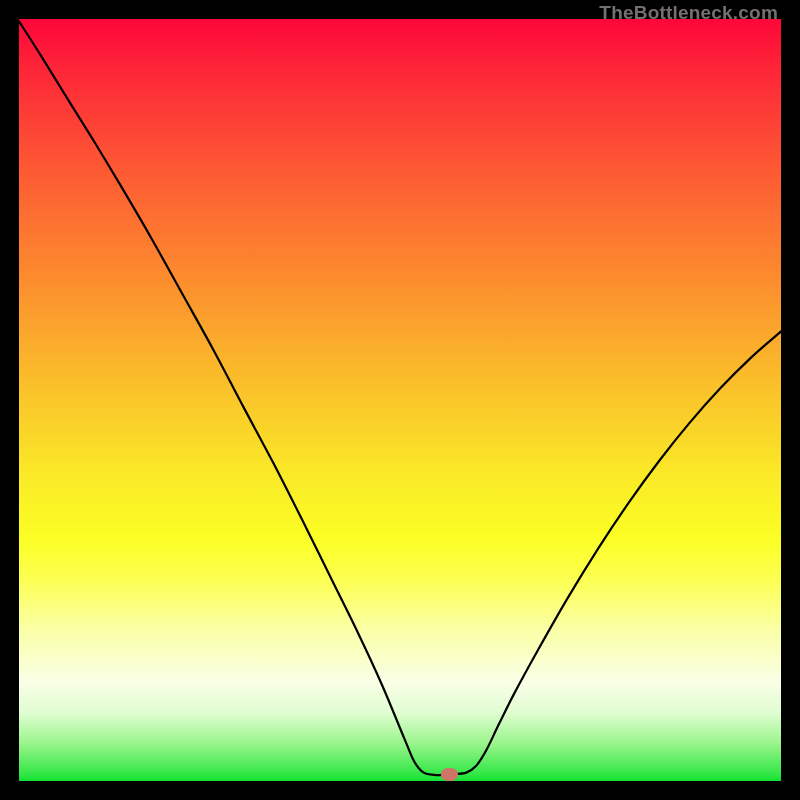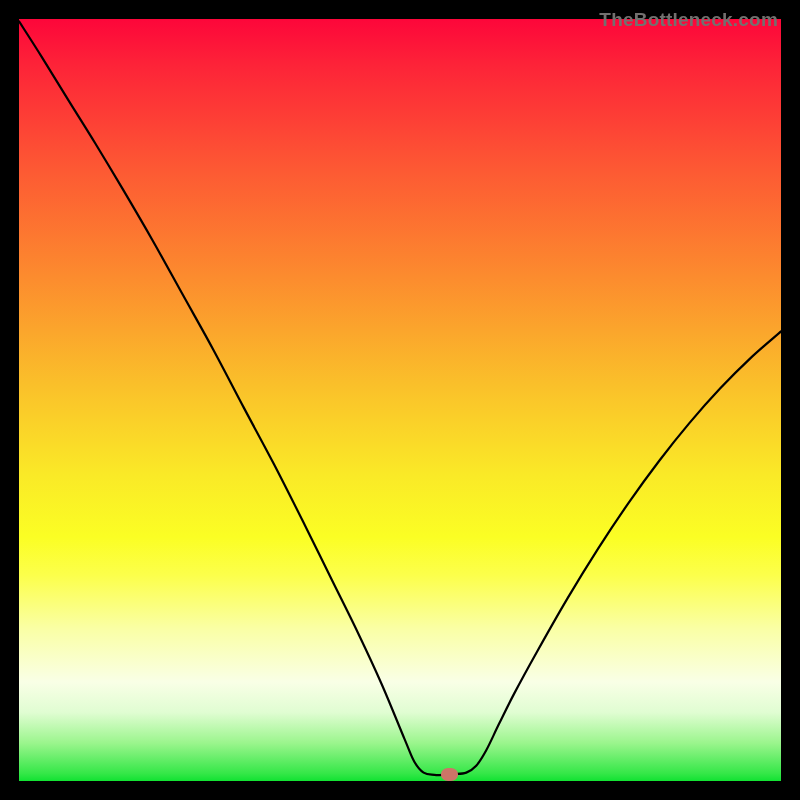--- a/index.html
+++ b/index.html
@@ -29,21 +29,21 @@
       #faffa5 80%,
       #f9ffe6 87%,
       #e0fdd2 91%,
       #9bf58d 95%,
       #35e748 99%,
       #11e232 100%
     );
   }
   .watermark {
     position: absolute;
-    top: 9px;
+    top: 2px;
     right: 22px;
     font-family: Arial, Helvetica, sans-serif;
     font-size: 19px;
     font-weight: 600;
     color: #73706f;
     letter-spacing: 0.2px;
   }
   .curve-svg {
     position: absolute;
     left: 0;

